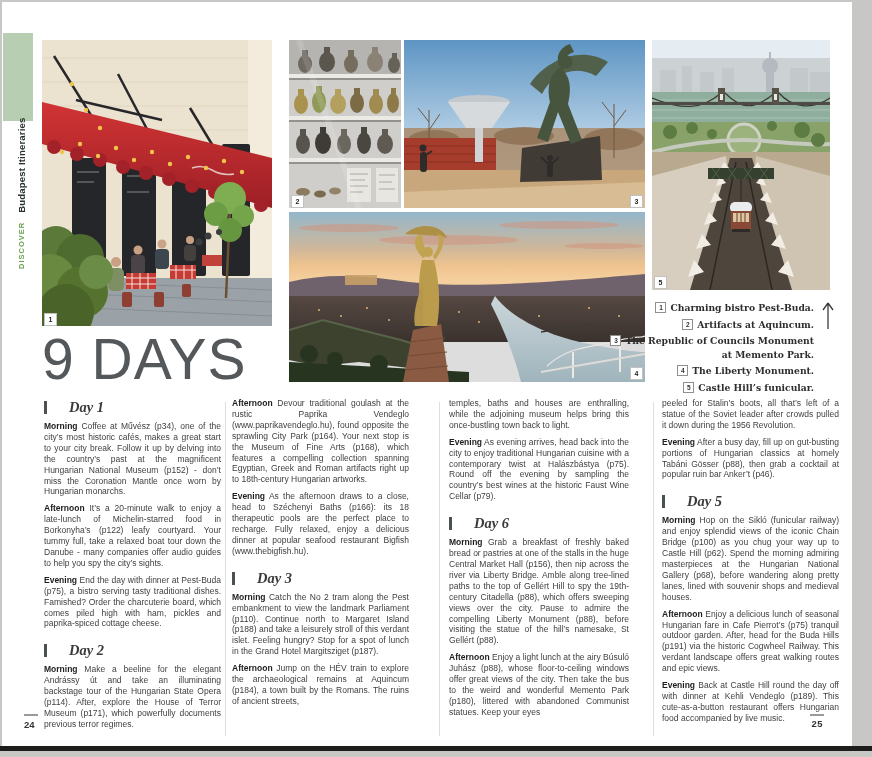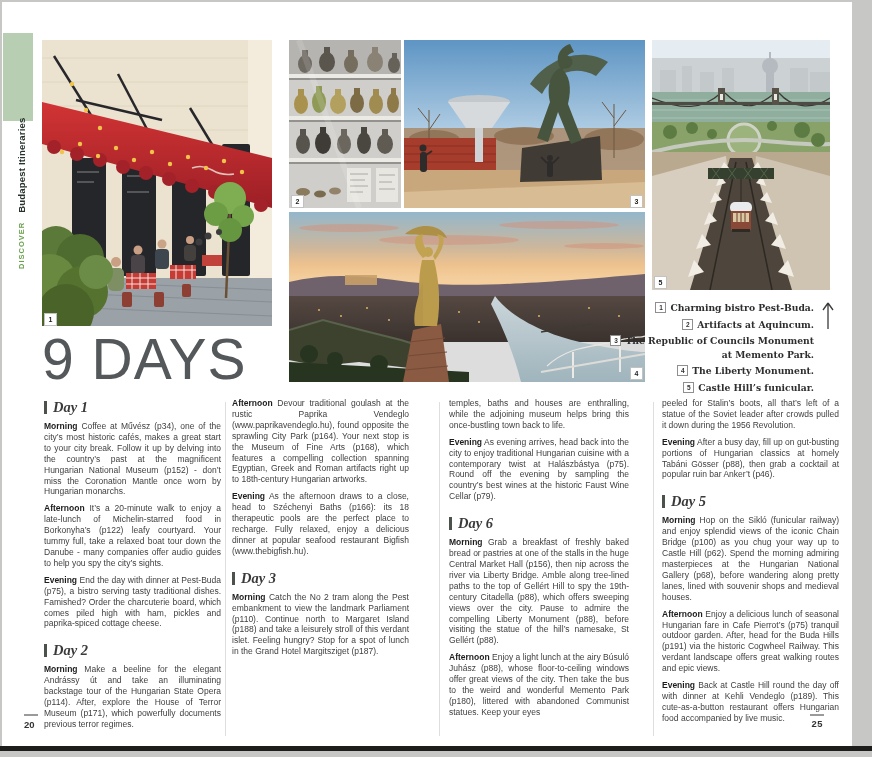--- a/index.html
+++ b/index.html
@@ -45,21 +45,21 @@
   .up-arrow{position:absolute;left:818px;top:297px;width:16px;height:32px;}
 
   
   .col{position:absolute;top:396px;}
   .c0{left:42px;width:177px;}
   .c1{left:230px;width:177px;}
   .c2{left:447px;width:180px;}
   .c3{left:660px;width:177px;}
   .divider{position:absolute;top:400px;height:334px;width:1px;background:#dedede;}
   .d0{left:223px;} .d1{left:437px;} .d2{left:651px;}
-  .day{display:flex;align-items:center;gap:6px;margin:13px 0 5px 0;
+  .day{display:flex;align-items:center;gap:22px;margin:13px 0 5px 0;
        font-family:"Liberation Serif",serif;font-style:italic;font-weight:700;
        font-size:14.5px;color:#3a3a3a;}
   .col > .day:first-child{margin-top:1px;}
   .day-bar{width:3px;height:13px;background:#4b524b;flex:0 0 auto;}
   .para{margin:0 0 6px 0;font-size:8.5px;line-height:10.9px;color:#3e3e3e;text-align:justify;}
   .lead{font-weight:700;color:#1d1d1d;margin-top:48px;}
 
   
   .pgnum{position:absolute;top:712px;display:flex;flex-direction:column;font-size:9.5px;font-weight:700;color:#333;}
   .pg-left{left:22px;align-items:flex-start;}
@@ -534,24 +534,26 @@
     <p class="para"><span class="lead">Afternoon</span>
       <span>Devour traditional goulash at the rustic Paprika Vendeglo (www.paprikavendeglo.hu), found opposite the sprawling City Park (p164). Your next stop is the Museum of Fine Arts (p168), which features a compelling collection spanning Egyptian, Greek and Roman artifacts right up to 18th-century Hungarian artworks.</span></p>
     <p class="para"><span class="lead">Evening</span>
       <span>As the afternoon draws to a close, head to Széchenyi Baths (p166): its 18 therapeutic pools are the perfect place to recharge. Fully relaxed, enjoy a delicious dinner at popular seafood restaurant Bigfish (www.thebigfish.hu).</span></p>
     <h3 class="day">
         <span class="day-bar"></span>
         <span>Day 3</span>
       </h3>
     <p class="para"><span class="lead">Morning</span>
       <span>Catch the No 2 tram along the Pest embankment to view the landmark Parliament (p110). Continue north to Margaret Island (p188) and take a leisurely stroll of this verdant islet. Feeling hungry? Stop for a spot of lunch in the Grand Hotel Margitsziget (p187).</span></p>
+    <p class="para"><span class="lead">Afternoon</span>
+      <span>Jump on the HÉV train to explore the archaeological remains at Aquincum (p184), a town built by the Romans. The ruins of ancient streets,</span></p>
   </div>
 
   <div class="col c2">
-    <p class="para"><span>temples, baths and houses are enthralling, while the adjoining museum helps bring this once-bustling town back to life.</span></p>
+    <p class="para"><span>temples, baths and houses are enthralling, while the adjoining museum helps bring this once-bustling town back to light.</span></p>
     <p class="para"><span class="lead">Evening</span>
       <span>As evening arrives, head back into the city to enjoy traditional Hungarian cuisine with a contemporary twist at Halászbástya (p75). Round off the evening by sampling the country’s best wines at the historic Faust Wine Cellar (p79).</span></p>
     <h3 class="day">
         <span class="day-bar"></span>
         <span>Day 6</span>
       </h3>
     <p class="para"><span class="lead">Morning</span>
       <span>Grab a breakfast of freshly baked bread or pastries at one of the stalls in the huge Central Market Hall (p156), then nip across the river via Liberty Bridge. Amble along tree-lined paths to the top of Gellért Hill to spy the 19th-century Citadella (p88), which offers sweeping views over the city. Pause to admire the compelling Liberty Monument (p88), before visiting the statue of the hill’s namesake, St Gellért (p88).</span></p>
     <p class="para"><span class="lead">Afternoon</span>
       <span>Enjoy a light lunch at the airy Búsuló Juhász (p88), whose floor-to-ceiling windows offer great views of the city. Then take the bus to the weird and wonderful Memento Park (p180), littered with abandoned Communist statues. Keep your eyes</span></p>
@@ -568,21 +570,21 @@
     <p class="para"><span class="lead">Morning</span>
       <span>Hop on the Sikló (funicular railway) and enjoy splendid views of the iconic Chain Bridge (p100) as you chug your way up to Castle Hill (p62). Spend the morning admiring masterpieces at the Hungarian National Gallery (p68), before wandering along pretty lanes, lined with souvenir shops and medieval houses.</span></p>
     <p class="para"><span class="lead">Afternoon</span>
       <span>Enjoy a delicious lunch of seasonal Hungarian fare in Cafe Pierrot’s (p75) tranquil outdoor garden. After, head for the Buda Hills (p191) via the historic Cogwheel Railway. This verdant landscape offers great walking routes and epic views.</span></p>
     <p class="para"><span class="lead">Evening</span>
       <span>Back at Castle Hill round the day off with dinner at Kehli Vendeglo (p189). This cute-as-a-button restaurant offers Hungarian food accompanied by live music.</span></p>
   </div>
 
   <div class="pgnum pg-left">
     <span class="pg-rule"></span>
-    <span>20</span>
+    <span>24</span>
   </div>
   <div class="pgnum pg-right">
     <span class="pg-rule"></span>
     <span>25</span>
   </div>
 
 </div>
 
 <div class="edge-bottom"></div>
 

